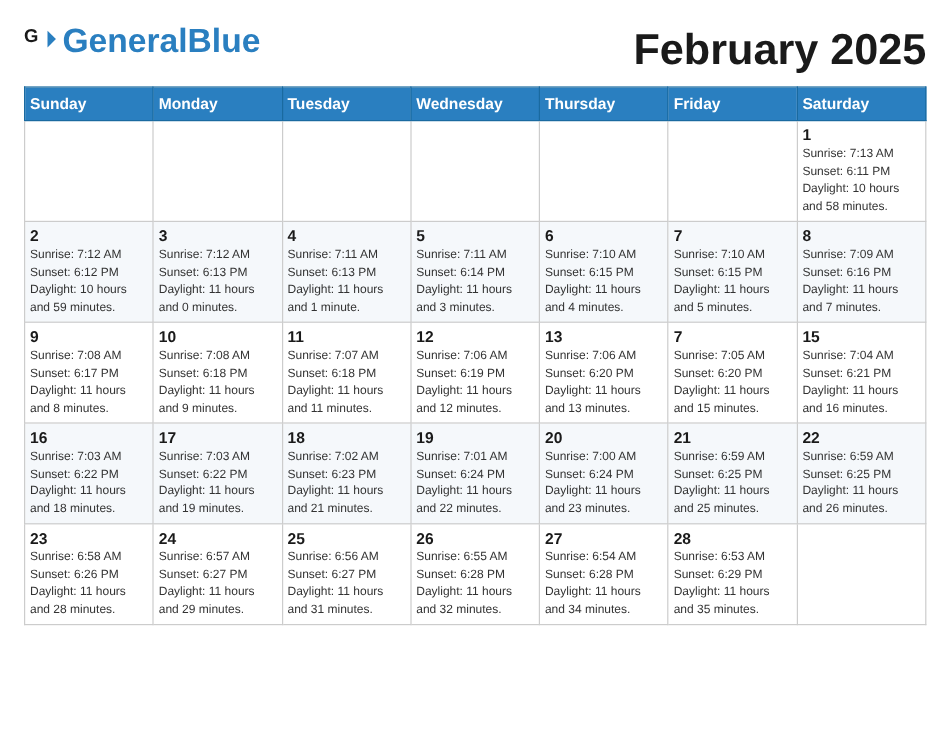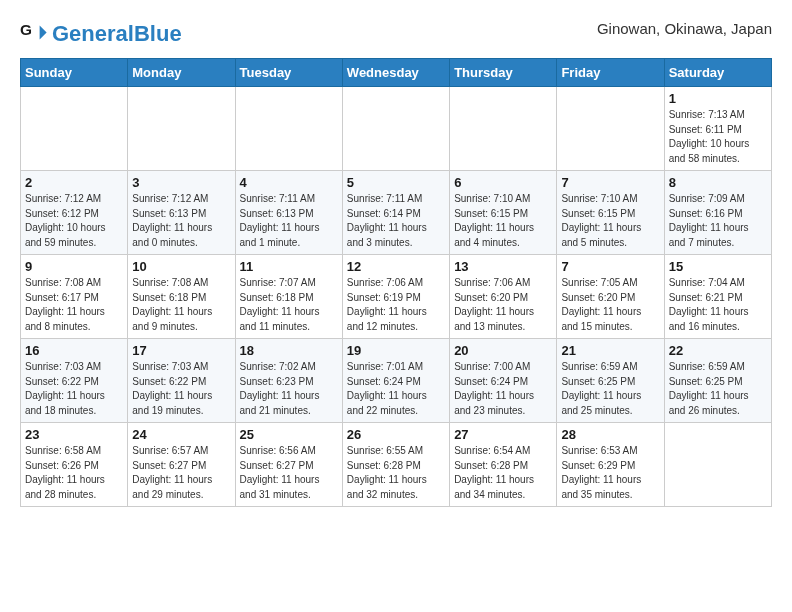--- a/index.html
+++ b/index.html
@@ -15,21 +15,21 @@
       justify-content: space-between;
       align-items: flex-start;
       margin-bottom: 10px;
     }
     .logo {
       display: flex;
       align-items: center;
       gap: 4px;
     }
     .logo-text {
-      font-size: 22px;
+      font-size: 28px;
       font-weight: bold;
       color: #1a1a1a;
       line-height: 1;
     }
     .logo-text span {
       color: #2a7fc0;
     }
     .logo-icon {
       width: 28px;
       height: 28px;
@@ -98,21 +98,21 @@
       <text y="22" font-size="22" font-weight="bold" fill="#1a1a1a">G</text>
       <polygon points="28,8 38,18 28,28" fill="#2a7fc0"></polygon>
     </svg>
     <div>
       <div class="logo-text">
         <span>General</span><span style="color:#2a7fc0">Blue</span>
       </div>
     </div>
   </div>
   <div class="title-area">
-    <div class="location">Ginowan, Okinawa, Japan</div>
+    <div class="month-title">February 2025</div>
   </div>
 </div>
 
 <table class="calendar">
   <thead>
     <tr>
     <th>Sunday</th>
         <th>Monday</th>
         <th>Tuesday</th>
         <th>Wednesday</th>

